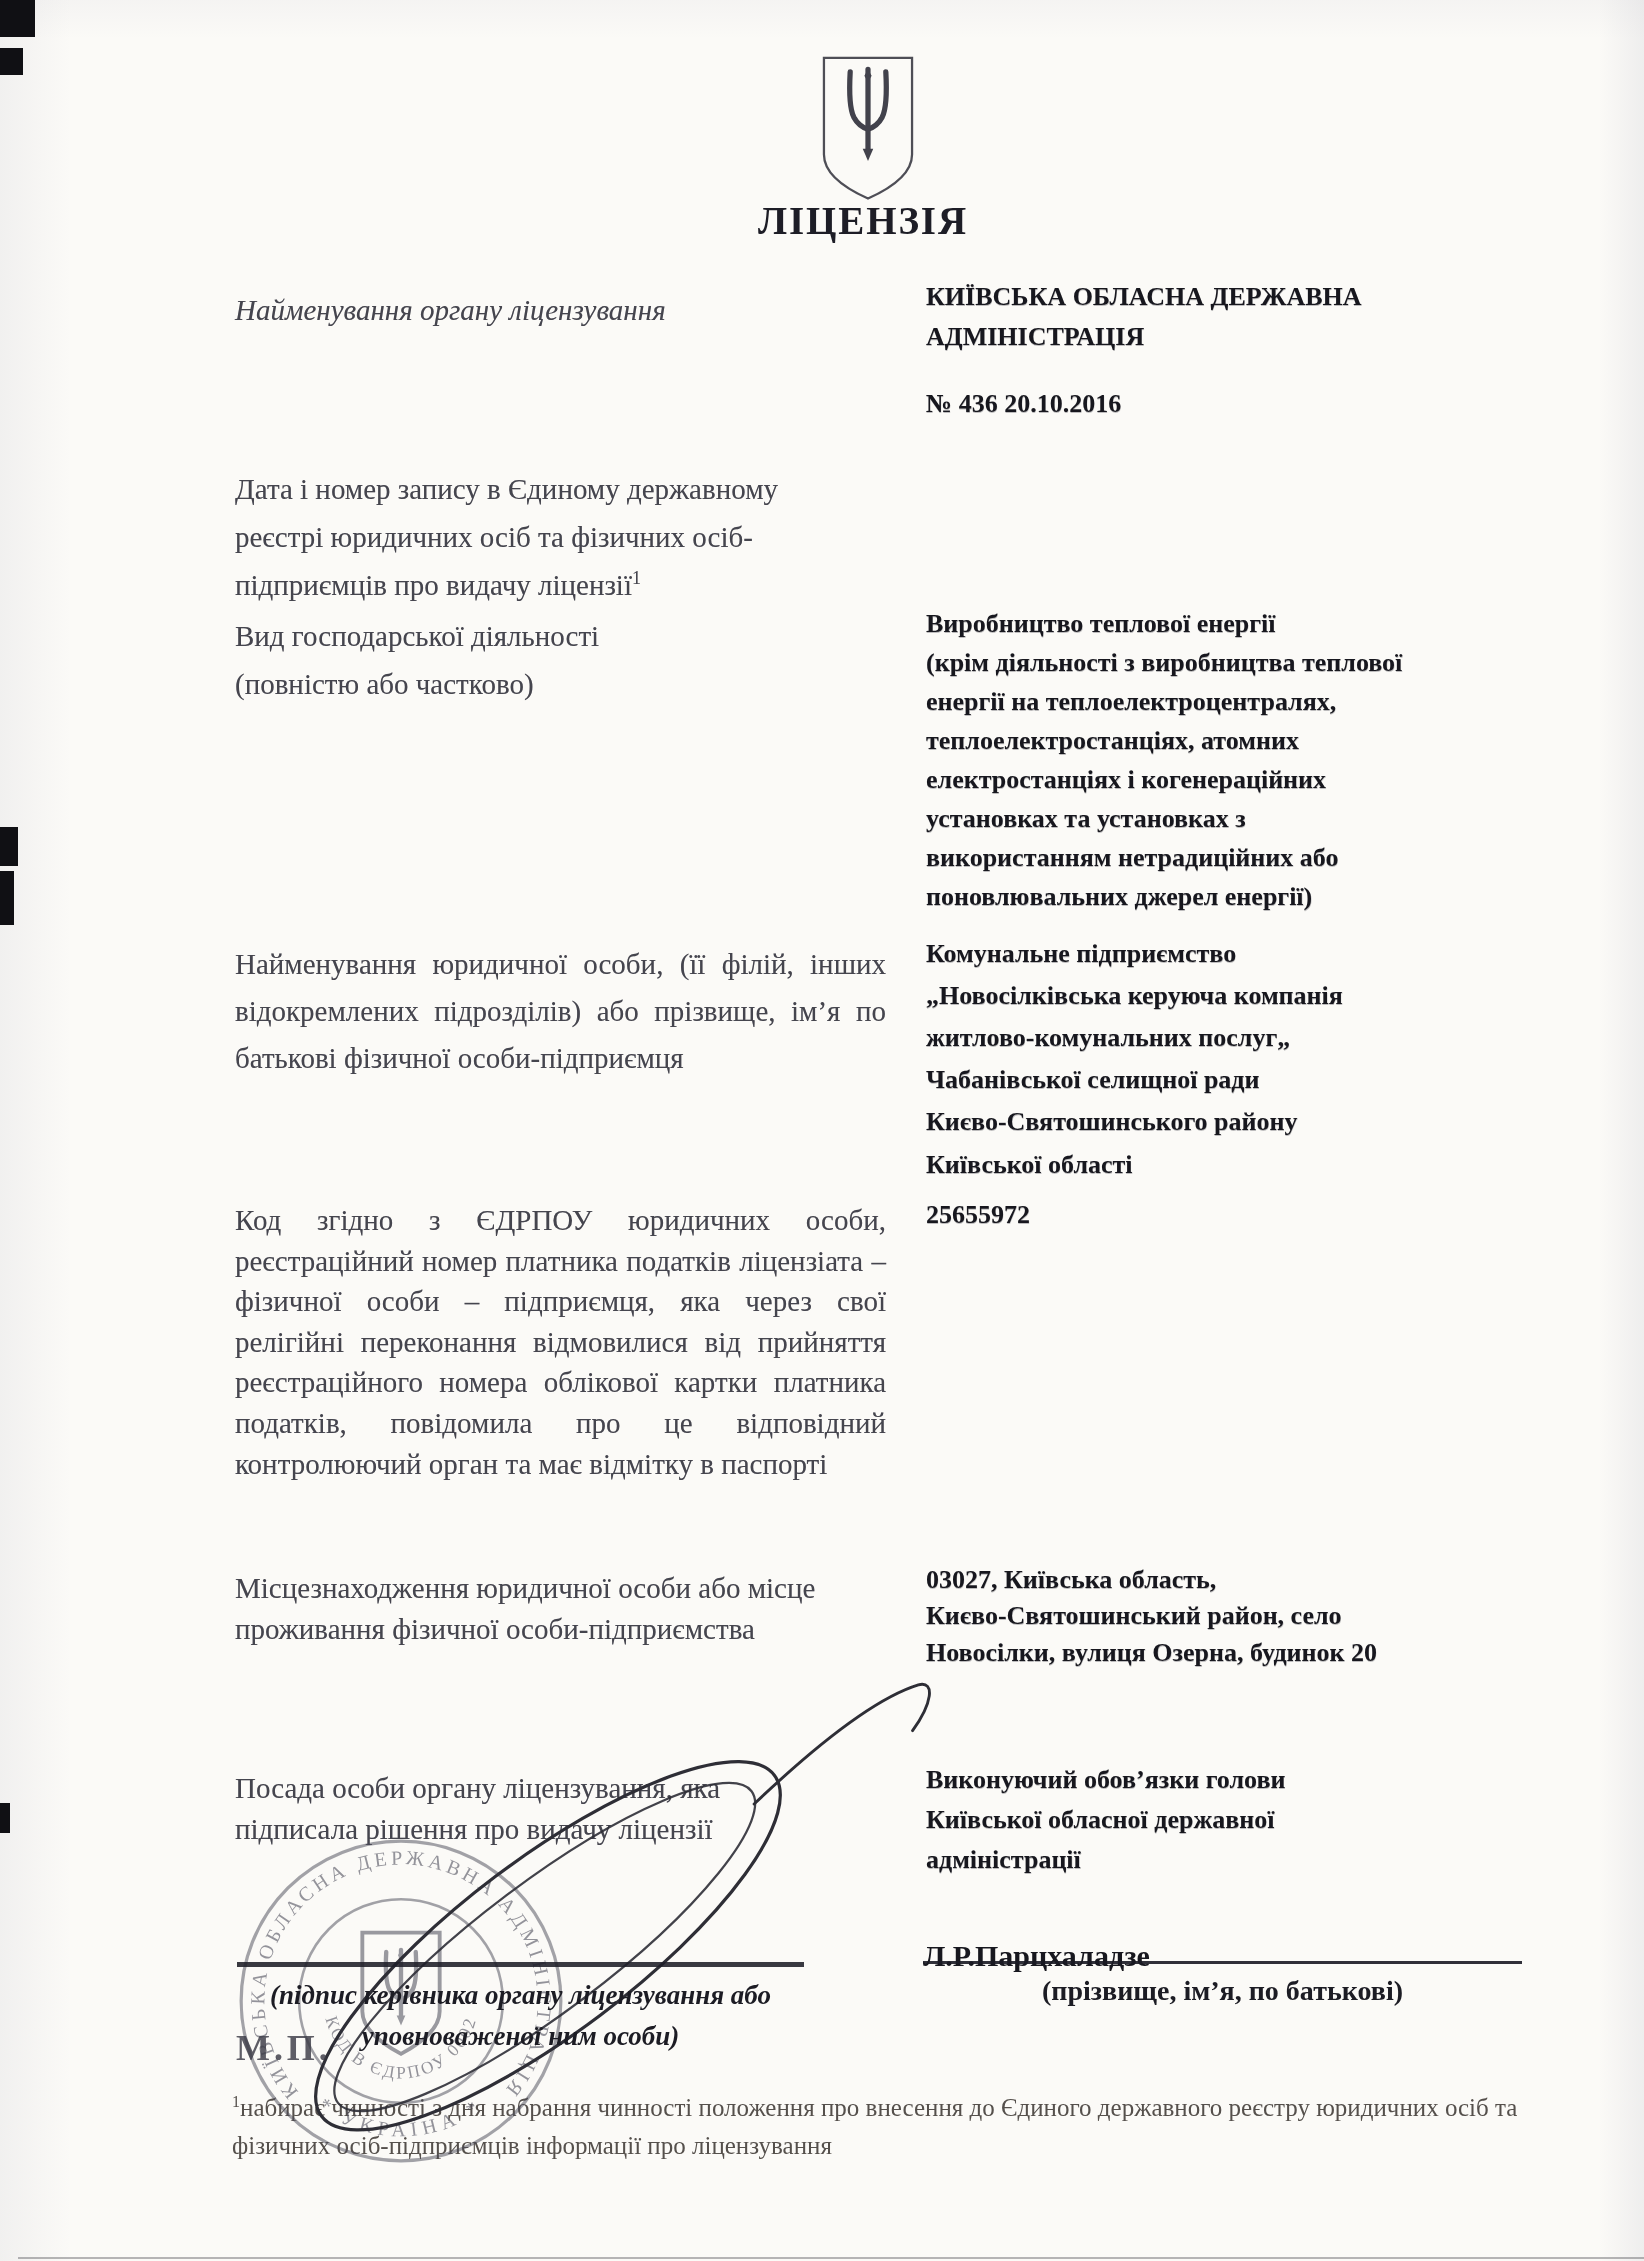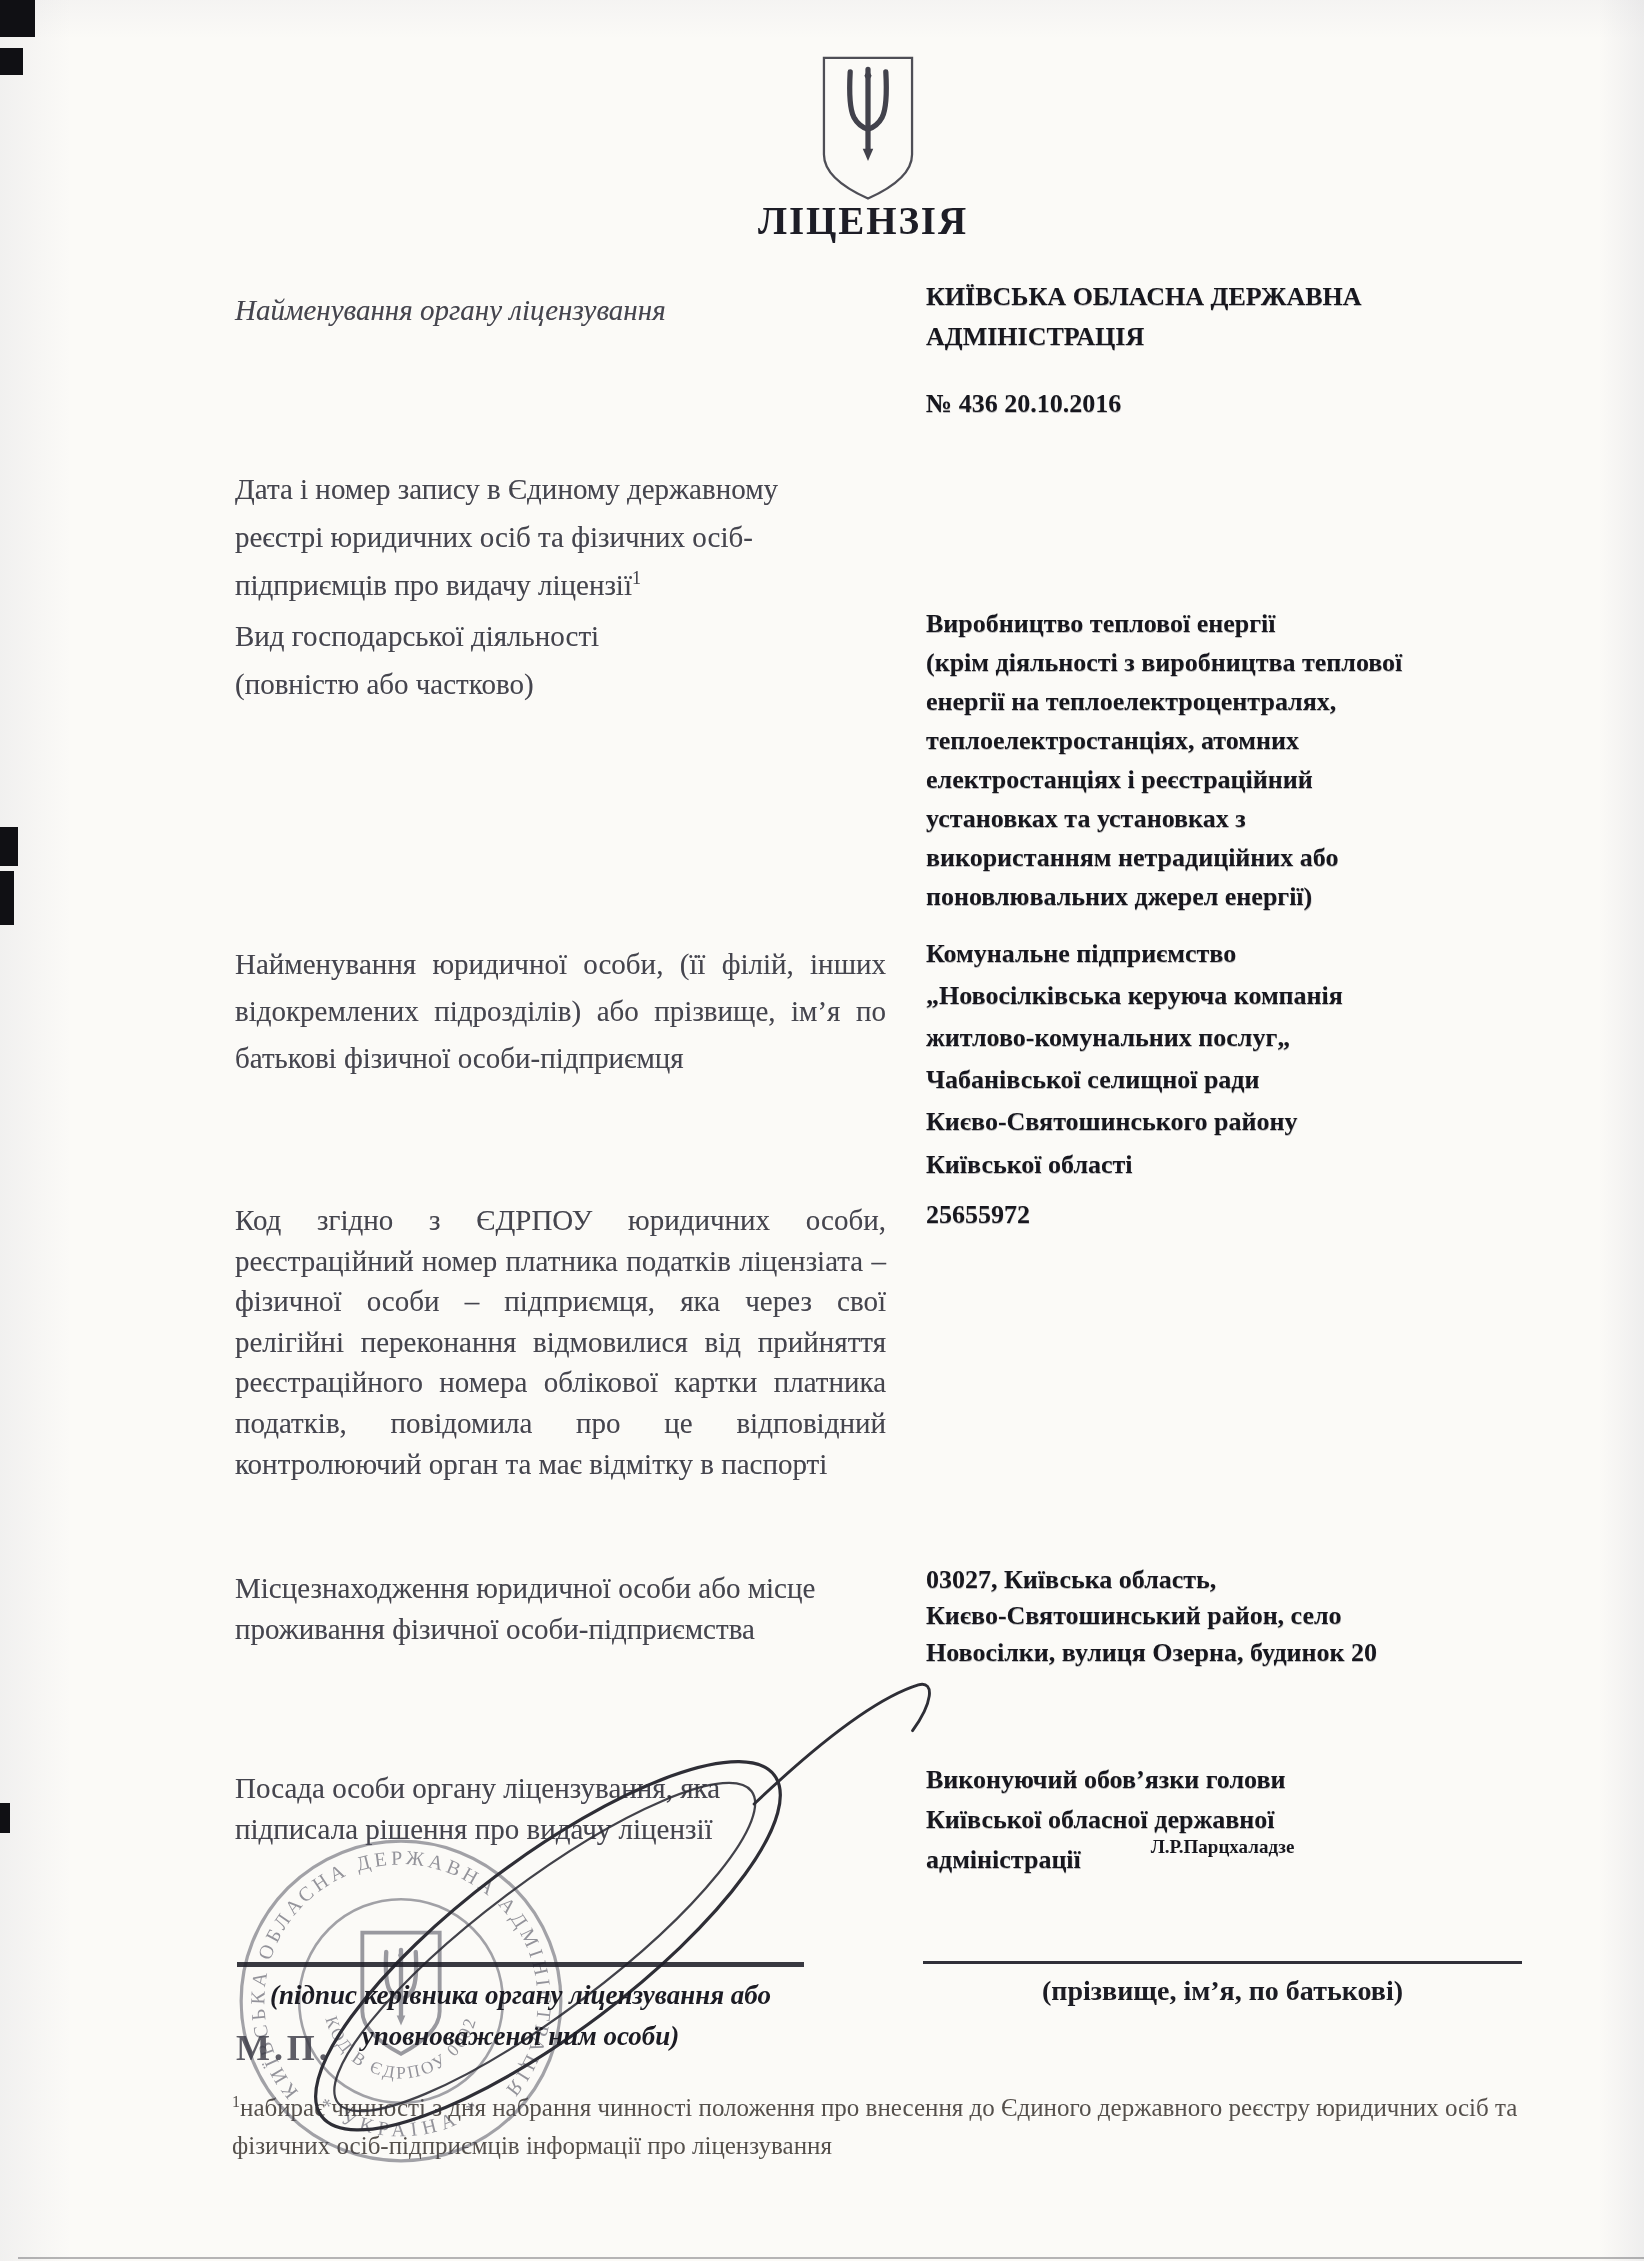--- a/index.html
+++ b/index.html
@@ -62,22 +62,22 @@
 
   .sig-line-left{
     position:absolute;left:237px;top:1962px;width:567px;height:4.5px;
     background:rgba(30,30,40,.88);z-index:6;
   }
   .sig-line-right{
     position:absolute;left:923px;top:1961px;width:599px;height:3.2px;
     background:rgba(25,25,35,.9);z-index:6;
   }
   .sig-name{
-    position:absolute;left:923px;top:1836px;width:599px;text-align:center;
-    font-size:19px;font-weight:bold;color:#17171e;z-index:6;
+    position:absolute;left:923px;top:1939px;width:599px;text-align:left;
+    font-size:30px;font-weight:bold;color:#17171e;z-index:6;
   }
   .sig-caption-left{
     position:absolute;left:237px;top:1975px;width:567px;text-align:center;
     font-size:27px;font-weight:bold;color:#1c1c24;line-height:1.5;
     white-space:pre-line;z-index:6;font-style:italic;
   }
   .sig-caption-right{
     position:absolute;left:923px;top:1975px;width:599px;text-align:center;
     font-size:28px;font-weight:bold;color:#1c1c24;z-index:6;
   }
@@ -138,21 +138,21 @@
   <div class="lbl lbl2"><span>Дата і номер запису в Єдиному державному
 реєстрі юридичних осіб та фізичних осіб-
 підприємців про видачу ліцензії</span><sup class="sup">1</sup></div>
 
   <div class="lbl lbl3">Вид господарської діяльності
 (повністю або частково)</div>
   <div class="val val3">Виробництво теплової енергії
 (крім діяльності з виробництва теплової
 енергії на теплоелектроцентралях,
 теплоелектростанціях, атомних
-електростанціях і реєстраційний
+електростанціях і когенераційних
 установках та установках з
 використанням нетрадиційних або
 поновлювальних джерел енергії)</div>
 
   <div class="lbl lbl4 just">Найменування юридичної особи, (її філій, інших відокремлених підрозділів) або прізвище, ім’я по батькові фізичної особи-підприємця</div>
   <div class="val val4">Комунальне підприємство
 „Новосілківська керуюча компанія
 житлово-комунальних послуг„
 Чабанівської селищної ради
 Києво-Святошинського району

